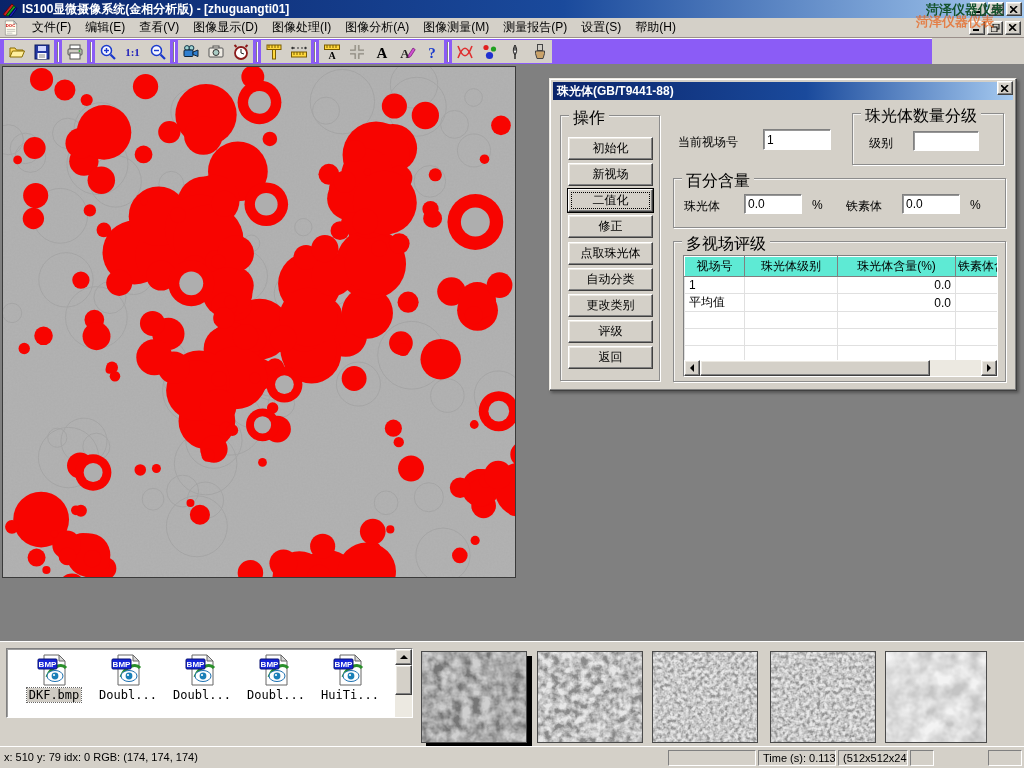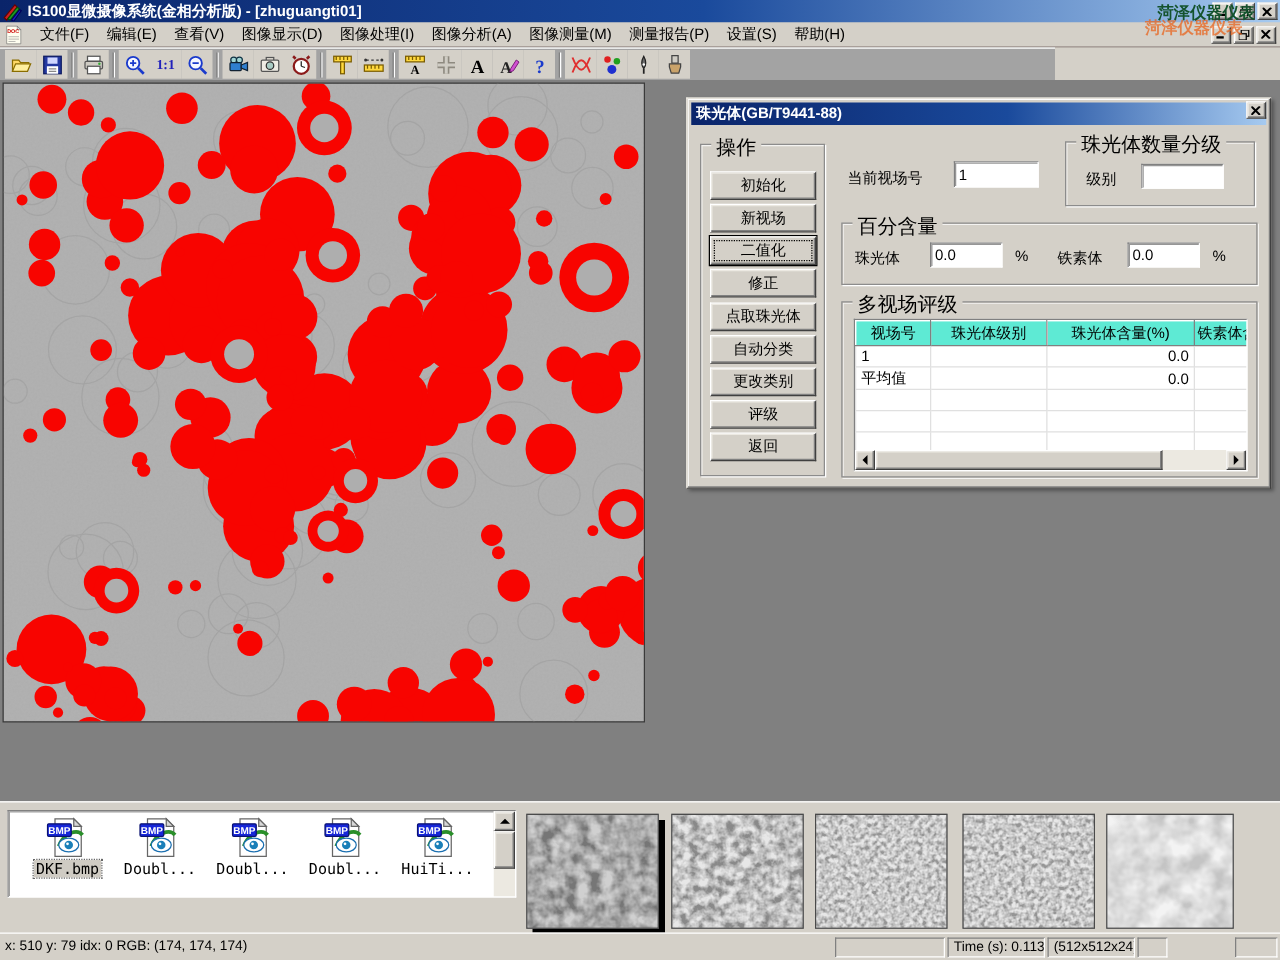--- a/index.html
+++ b/index.html
@@ -22,35 +22,35 @@
     text-shadow:-10px 12px 0 rgba(232,100,30,.75); pointer-events:none; }
 
   
   .menubar { position:absolute; left:0; top:18px; width:1024px; height:20px; background:#d4d0c8;
     display:flex; align-items:center; border-bottom:1px solid #9a8f8a; }
   .menubar .docicon { margin:0 6px 0 3px; }
   .menu-item { padding:2px 7px; white-space:nowrap; }
   .childbtns { margin-left:auto; display:flex; gap:2px; margin-right:3px; }
 
   
-  .toolbar { position:absolute; left:0; top:38px; width:844px; height:26px; background:#a3a3a3;
+  .toolbar { position:absolute; left:0; top:38px; width:932px; height:26px; background:#8b5cf6;
     border-top:1px solid #fff; display:flex; align-items:center; padding-left:4px; }
   .tbtn { width:25px; height:23px; display:flex; align-items:center; justify-content:center; background:#d4d0c8; }
   .tsep { width:2px; height:20px; margin:0 3px; border-left:1px solid #808080; border-right:1px solid #fff; }
   .icon-1to1 { color:#2222bb; font-weight:bold; font-size:11px; font-family:"Liberation Serif","DejaVu Serif",serif; }
 
   
   .workspace { position:absolute; left:0; top:64px; width:1024px; height:577px; background:#808080; }
   .metal-image { position:absolute; left:2px; top:2px; width:514px; height:512px; border:1px solid #3a3a3a; }
 
   
   .dialog { position:absolute; left:549px; top:78px; width:468px; height:313px; background:#d4d0c8;
     border:1px solid; border-color:#ece9e2 #404040 #404040 #ece9e2; box-shadow: inset -1px -1px 0 #808080, inset 1px 1px 0 #fff, 2px 2px 3px rgba(0,0,0,.35); z-index:20; }
   .dialog-title { position:absolute; left:3px; top:3px; right:3px; height:18px;
-    background:linear-gradient(to right,#0a246a,#1a4a9c 55%,#a6caf0); display:flex; align-items:flex-start; padding:0 4px; }
+    background:linear-gradient(to right,#0a246a,#1a4a9c 55%,#a6caf0); display:flex; align-items:center; padding:0 4px; }
   .dialog-title .dtext { color:#fff; font-weight:bold; font-size:12px; }
   .dlg-close { position:absolute; right:3px; top:2px; width:16px; height:14px; display:flex; align-items:center; justify-content:center; }
 
   .group { position:absolute; }
   .group .glabel { position:absolute; top:-8px; left:8px; background:#d4d0c8; padding:0 4px; font-size:16px; white-space:nowrap; }
 
   .ops-btn { position:absolute; left:7px; width:85px; height:23px; display:flex; align-items:center; justify-content:center; font-size:12px; white-space:nowrap; overflow:hidden; }
   .ops-btn.default { box-shadow: 0 0 0 1px #000, inset -1px -1px 0 #808080; outline:1px dotted #000; outline-offset:-4px; }
 
   .field { position:absolute; font-size:12px; white-space:nowrap; }

